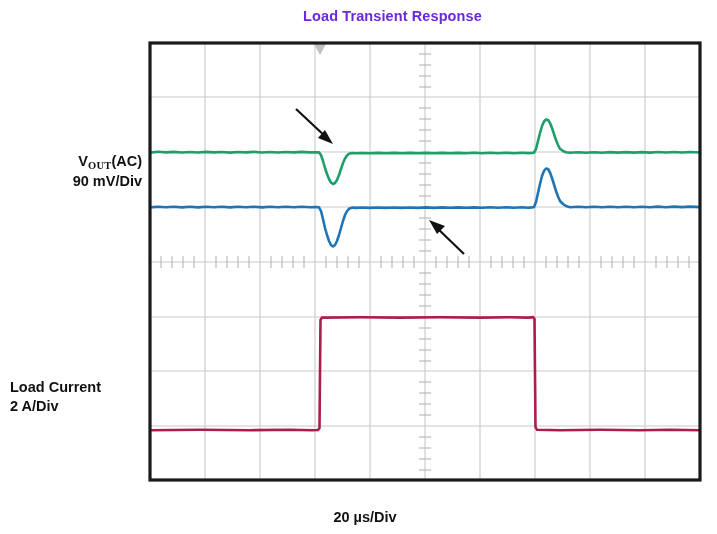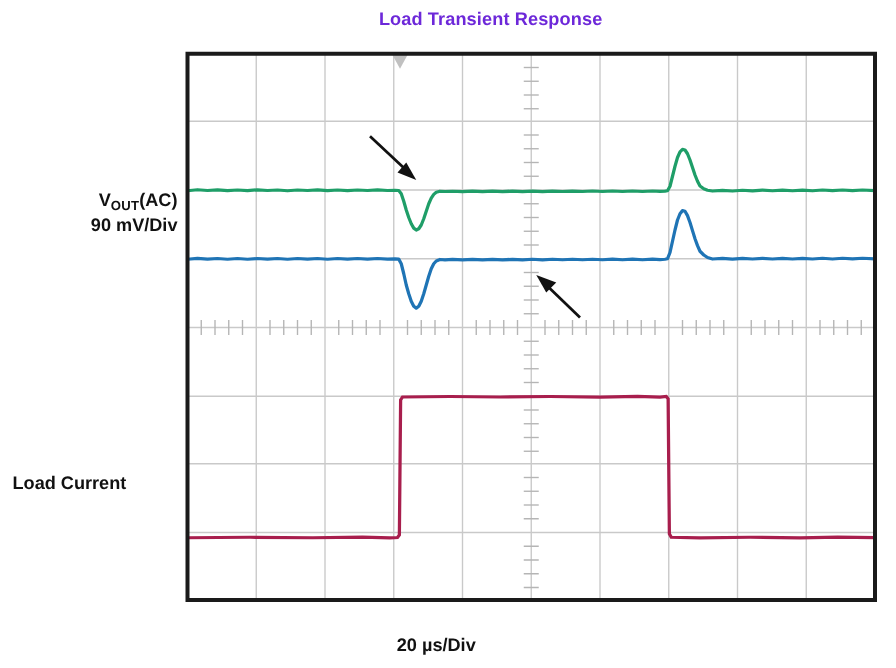--- a/index.html
+++ b/index.html
@@ -50,25 +50,27 @@
   #load-caption {
     left: 10px;
     top: 378px;
     width: 132px;
   }
   #xaxis-caption {
     left: 0;
     top: 508px;
     width: 698px;
     text-align: center;
+    padding-left: 16px;
   }
   .sub {
     font-size: 10.5px;
     vertical-align: -0.28em;
     letter-spacing: .2px;
+    font-family: Liberation Serif, serif;
   }
   .cap-line2 { display: block; }
   .annot {
     position: absolute;
     font-size: 14.5px;
     font-weight: bold;
     color: #111111;
     white-space: nowrap;
   }
   #annot-with { left: 178px; top: 86px; }
@@ -82,20 +84,21 @@
 
   <div class="chart-title">Load Transient Response</div>
 
   <div class="axis-caption" id="vout-caption">
     <span>V</span><span class="sub">OUT</span><span>(AC)</span>
     <span class="cap-line2">90 mV/Div</span>
   </div>
 
   <div class="axis-caption" id="load-caption">
     <span>Load Current</span>
+    <span class="cap-line2">2 A/Div</span>
   </div>
 
   <div class="axis-caption" id="xaxis-caption">20 µs/Div</div>
 
   <div class="annot" id="annot-with">With Second LC</div>
   <div class="annot" id="annot-without">Without Second LC</div>
 
   <svg class="scope" width="717" height="534" viewBox="0 0 717 534">
     <defs>
       <clipPath id="plotClip">

